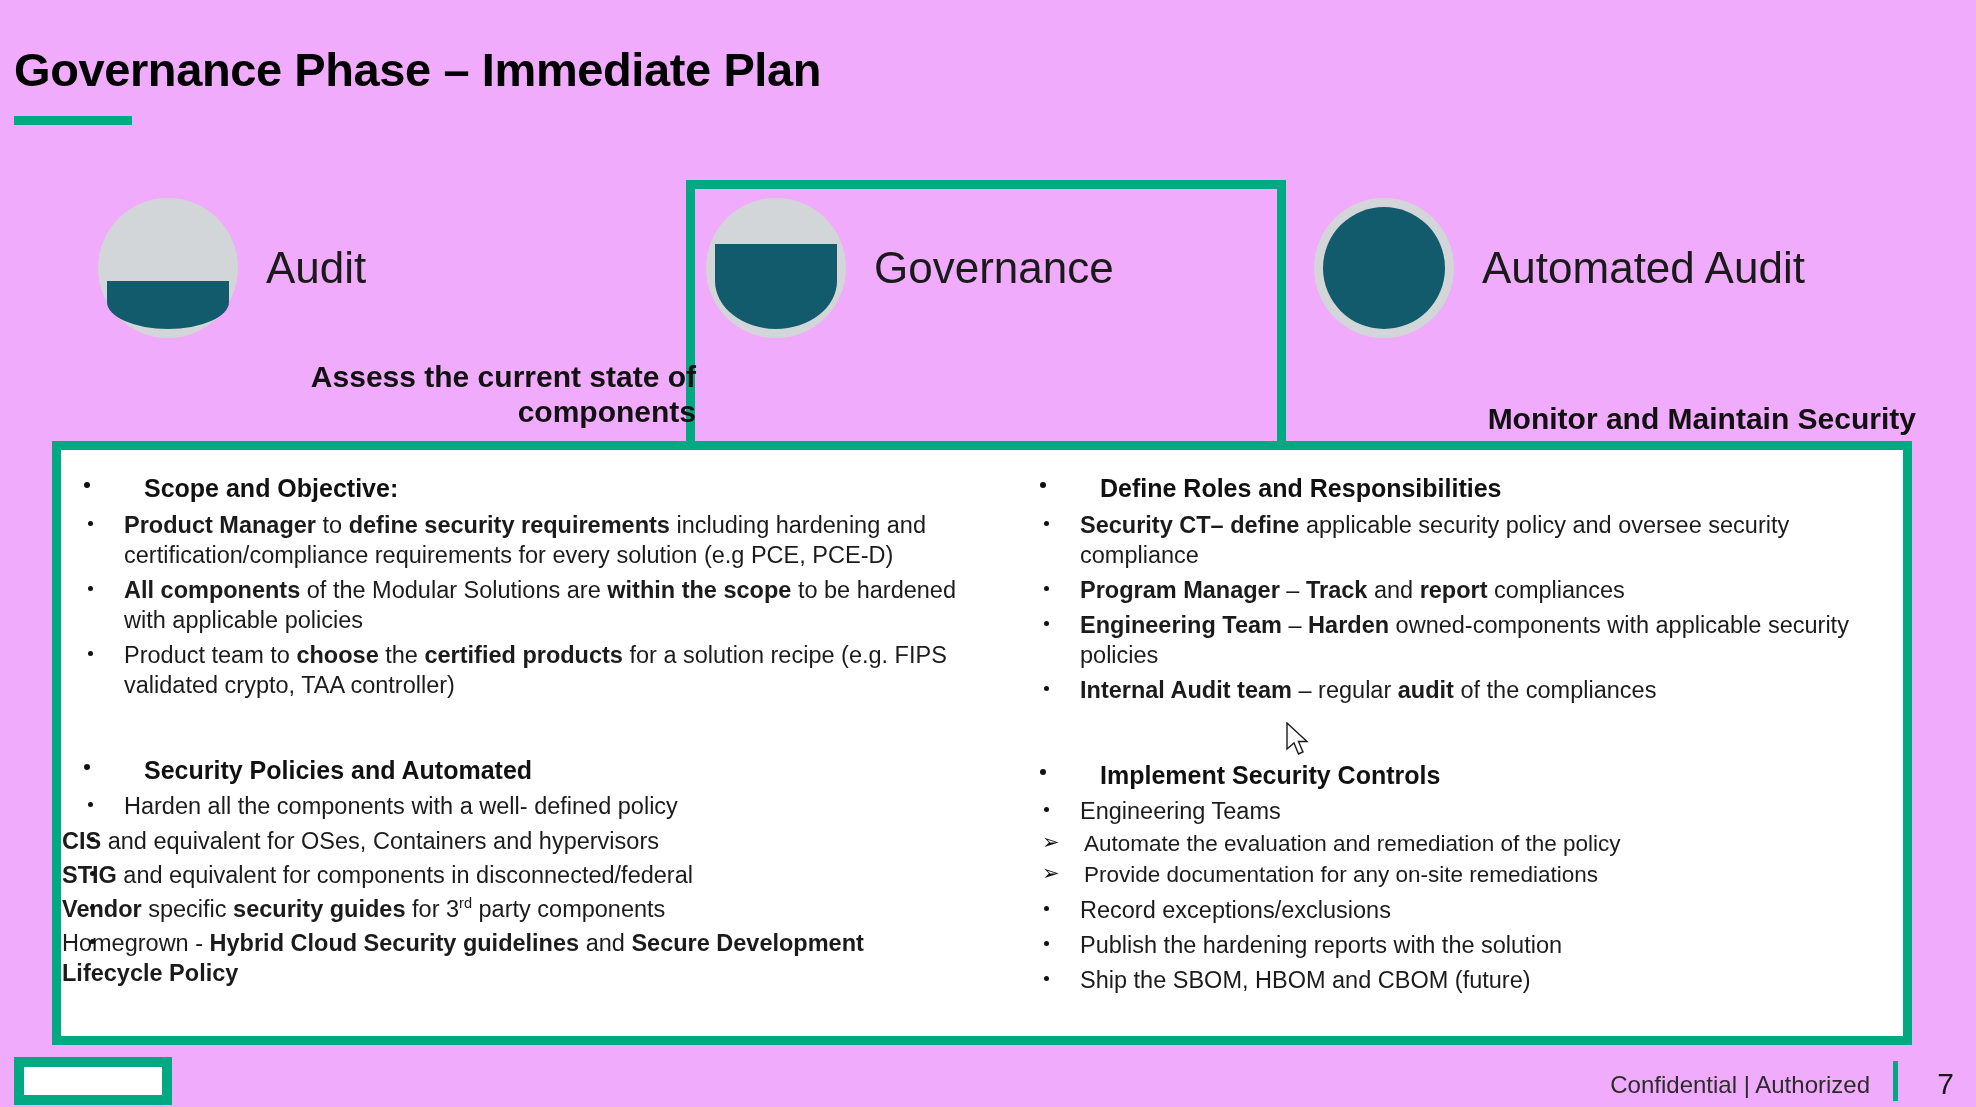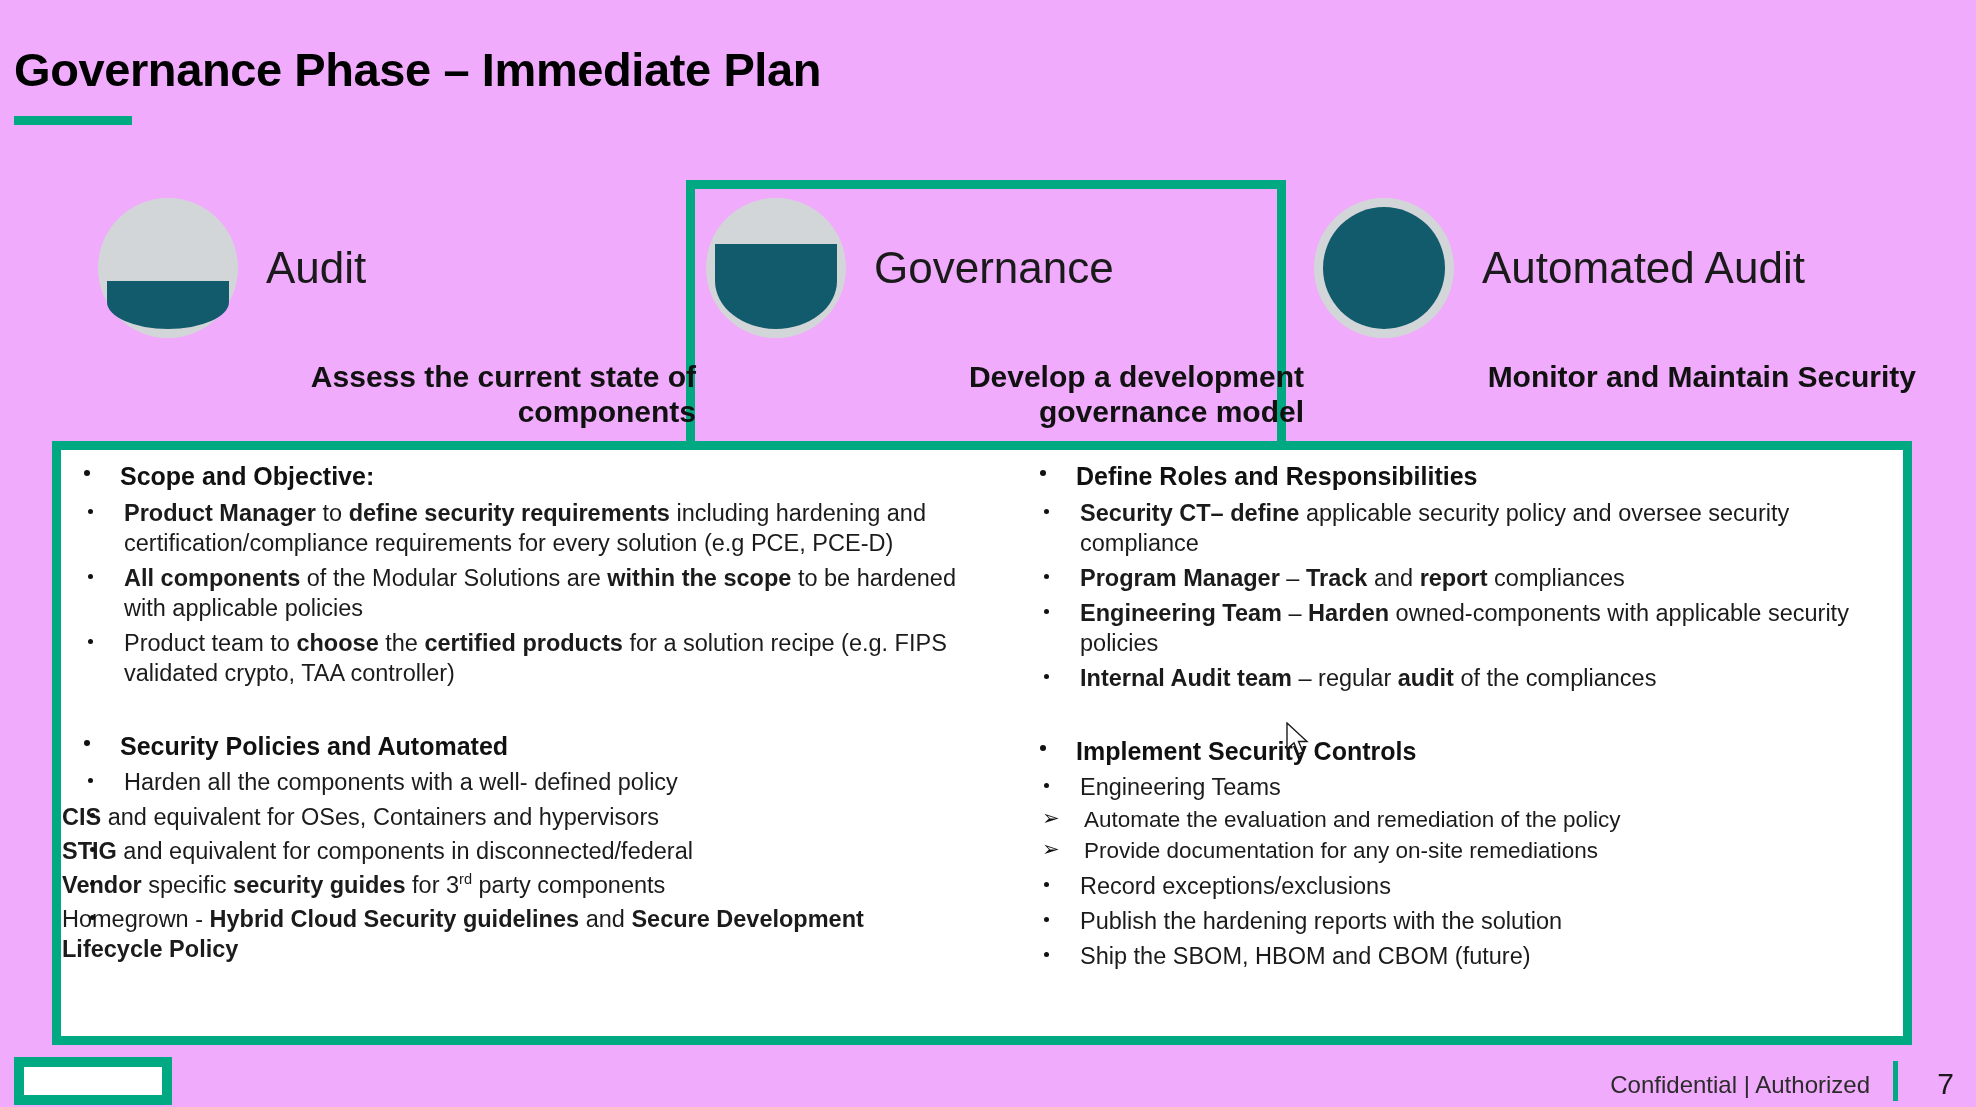--- a/index.html
+++ b/index.html
@@ -34,21 +34,21 @@
     width: 1860px; height: 604px;
     border: 9px solid #01A982; background: #fff;
     z-index: 3;
   }
 
   
   .pillars { position: absolute; left: 0; top: 198px; width: 1976px; height: 250px; z-index: 4; }
   .pillar { position: absolute; top: 0; display: flex; flex-direction: column; }
   .pillar.p1 { left: 98px; width: 600px; }
   .pillar.p2 { left: 706px; width: 600px; }
-  .pillar.p3 { left: 1314px; width: 620px; }
+  .pillar.p3 { left: 1314px; width: 620px; gap: 42px; }
 
   .pillar-top { display: flex; align-items: center; gap: 28px; }
 
   .disc { position: relative; width: 140px; height: 140px; flex: 0 0 140px; }
   .disc .ring {
     position: absolute; inset: 0; border-radius: 50%;
     background: #d3d6d8;
   }
   .disc .fill {
     position: absolute; left: 9px; right: 9px; bottom: 9px;
@@ -70,21 +70,21 @@
     line-height: 1.16; max-width: 430px; text-align: right;
   }
   .pillar.p3 .pillar-sub { margin-left: 172px; }
 
   
   .cols { position: absolute; left: 52px; top: 452px; width: 1860px; height: 580px; z-index: 5; display: flex; }
   .col { width: 50%; padding: 0 14px; }
   .col.left  { padding-left: 10px; }
   .col.right { padding-left: 36px; }
 
-  .l1 { position: relative; padding-left: 58px; margin-top: 8px; }
+  .l1 { position: relative; padding-left: 82px; margin-top: 20px; }
   .l1 > .bullet {
     position: absolute; left: 22px; top: 10px;
     width: 6px; height: 6px; border-radius: 50%; background: #111;
   }
   .l1 > .txt { font-size: 25px; font-weight: bold; color: #111; line-height: 1.3; }
 
   .l2 { position: relative; padding-left: 62px; margin-top: 5px; }
   .l2 > .bullet {
     position: absolute; left: 26px; top: 11px;
     width: 5px; height: 5px; border-radius: 50%; background: #111;
@@ -158,21 +158,20 @@
     </div>
 
     <div class="pillar p2">
       <div class="pillar-top">
         <div class="disc f62">
           <div class="ring"></div>
             <div class="fill"></div>
         </div>
         <div class="pillar-name">Governance</div>
       </div>
-      <div class="pillar-sub">Develop a development governance model</div>
     </div>
 
     <div class="pillar p3">
       <div class="pillar-top">
         <div class="disc f100">
           <div class="ring"></div>
             <div class="fill"></div>
         </div>
         <div class="pillar-name">Automated Audit</div>
       </div>

